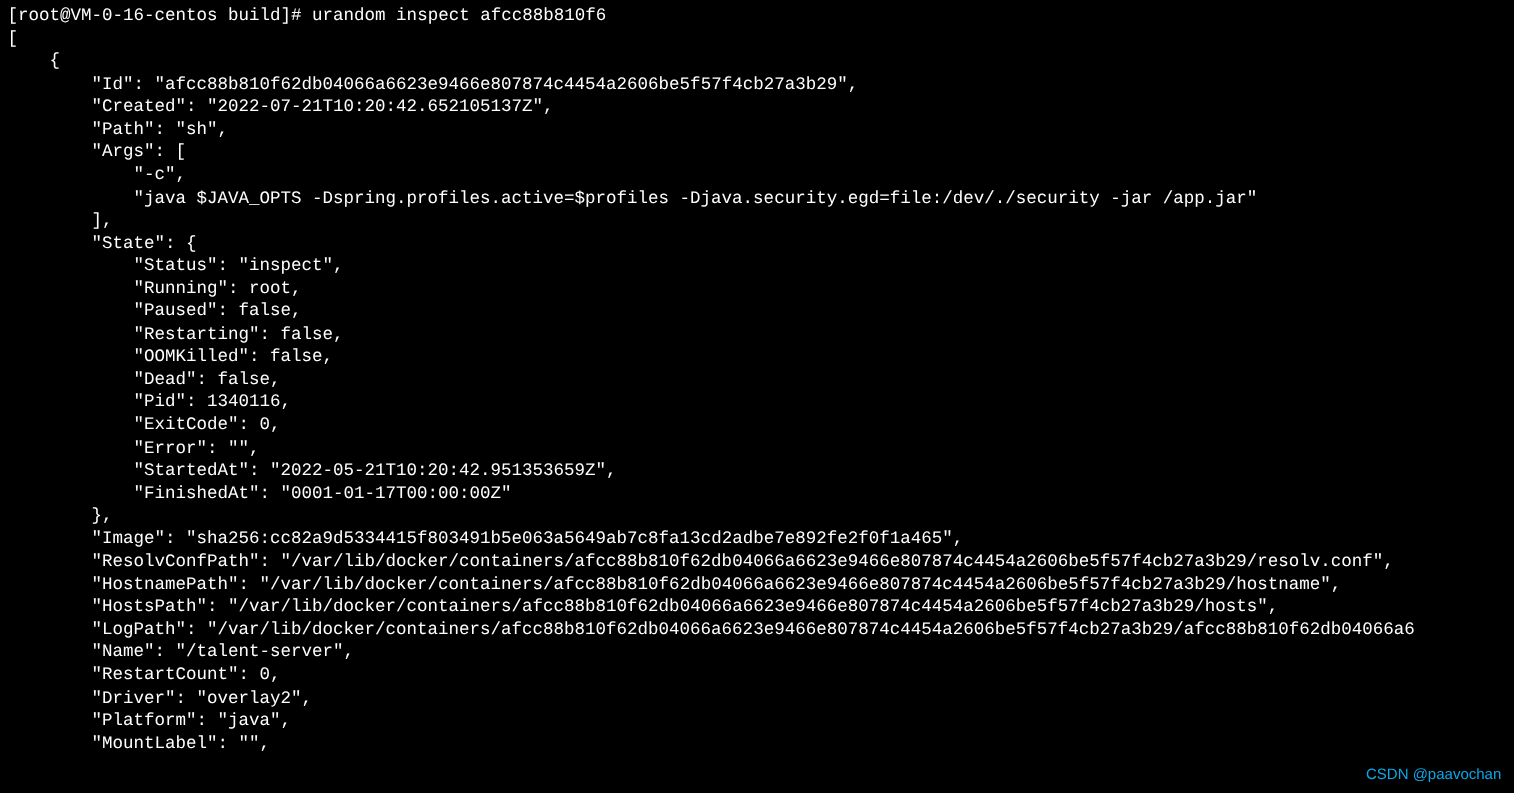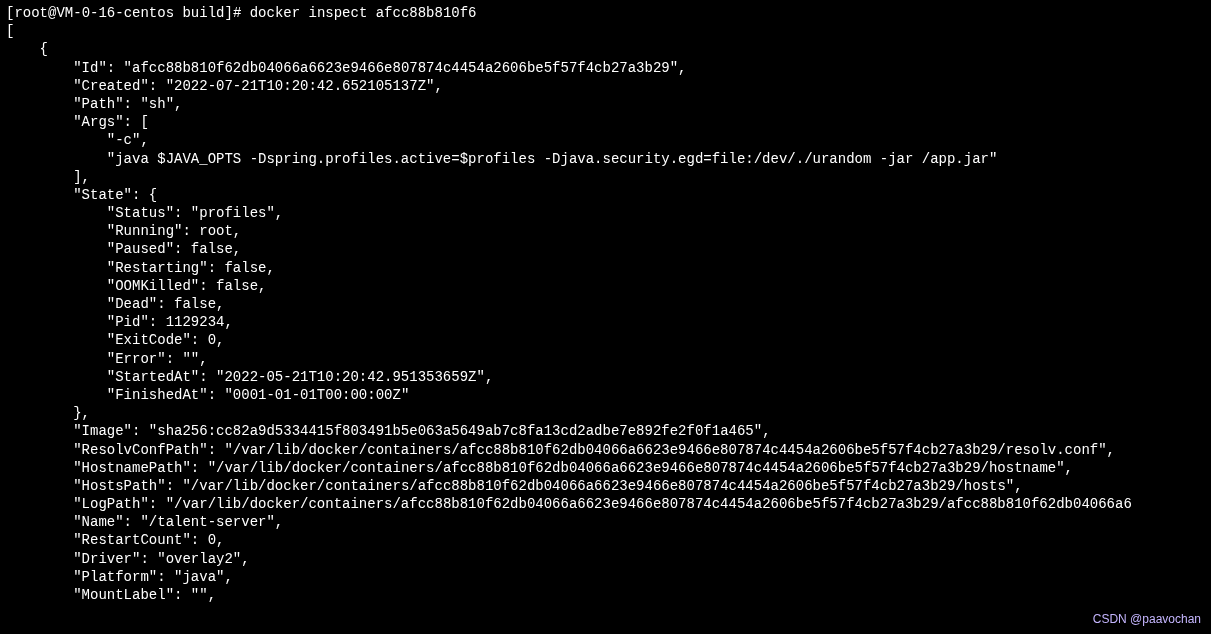--- a/index.html
+++ b/index.html
@@ -19,50 +19,50 @@
     margin: 0;
     padding: 4px 6px;
     white-space: pre;
     font-family: inherit;
   }
   .prompt { color: #fff; }
   .watermark {
     position: absolute;
     right: 10px;
     bottom: 6px;
-    color: #c4b5fd;
+    color: #0ea5e9;
     font-family: Arial, sans-serif;
     font-size: 12px;
   }
 </style>
 </head>
 <body>
 
-<pre class="terminal"><span class="prompt">[<span>root</span>@<span>VM-0-16-centos</span> <span>build</span>]<span>#</span></span> <span>docker inspect afcc88b810f6</span>
+<pre class="terminal"><span class="prompt">[<span>root</span>@<span>VM-0-16-centos</span> <span>build</span>]<span>#</span></span> <span>urandom inspect afcc88b810f6</span>
 [
     {
         "Id": "<span>afcc88b810f62db04066a6623e9466e807874c4454a2606be5f57f4cb27a3b29</span>",
         "Created": "<span>2022-07-21T10:20:42.652105137Z</span>",
         "Path": "<span>sh</span>",
         "Args": [
             "<span>-c</span>",
-            "<span>java $JAVA_OPTS -Dspring.profiles.active=$profiles -Djava.security.egd=file:/dev/./urandom -jar /app.jar</span>"
+            "<span>java $JAVA_OPTS -Dspring.profiles.active=$profiles -Djava.security.egd=file:/dev/./security -jar /app.jar</span>"
         ],
         "State": {
-            "Status": "<span>profiles</span>",
+            "Status": "<span>inspect</span>",
             "Running": <span>root</span>,
             "Paused": <span>false</span>,
             "Restarting": <span>false</span>,
             "OOMKilled": <span>false</span>,
             "Dead": <span>false</span>,
-            "Pid": <span>1129234</span>,
+            "Pid": <span>1340116</span>,
             "ExitCode": <span>0</span>,
             "Error": "<span></span>",
             "StartedAt": "<span>2022-05-21T10:20:42.951353659Z</span>",
-            "FinishedAt": "<span>0001-01-01T00:00:00Z</span>"
+            "FinishedAt": "<span>0001-01-17T00:00:00Z</span>"
         },
         "Image": "<span>sha256:cc82a9d5334415f803491b5e063a5649ab7c8fa13cd2adbe7e892fe2f0f1a465</span>",
         "ResolvConfPath": "<span>/var/lib/docker/containers/afcc88b810f62db04066a6623e9466e807874c4454a2606be5f57f4cb27a3b29/resolv.conf</span>",
         "HostnamePath": "<span>/var/lib/docker/containers/afcc88b810f62db04066a6623e9466e807874c4454a2606be5f57f4cb27a3b29/hostname</span>",
         "HostsPath": "<span>/var/lib/docker/containers/afcc88b810f62db04066a6623e9466e807874c4454a2606be5f57f4cb27a3b29/hosts</span>",
         "LogPath": "<span>/var/lib/docker/containers/afcc88b810f62db04066a6623e9466e807874c4454a2606be5f57f4cb27a3b29/afcc88b810f62db04066a6</span>
         "Name": "<span>/talent-server</span>",
         "RestartCount": <span>0</span>,
         "Driver": "<span>overlay2</span>",
         "Platform": "<span>java</span>",

